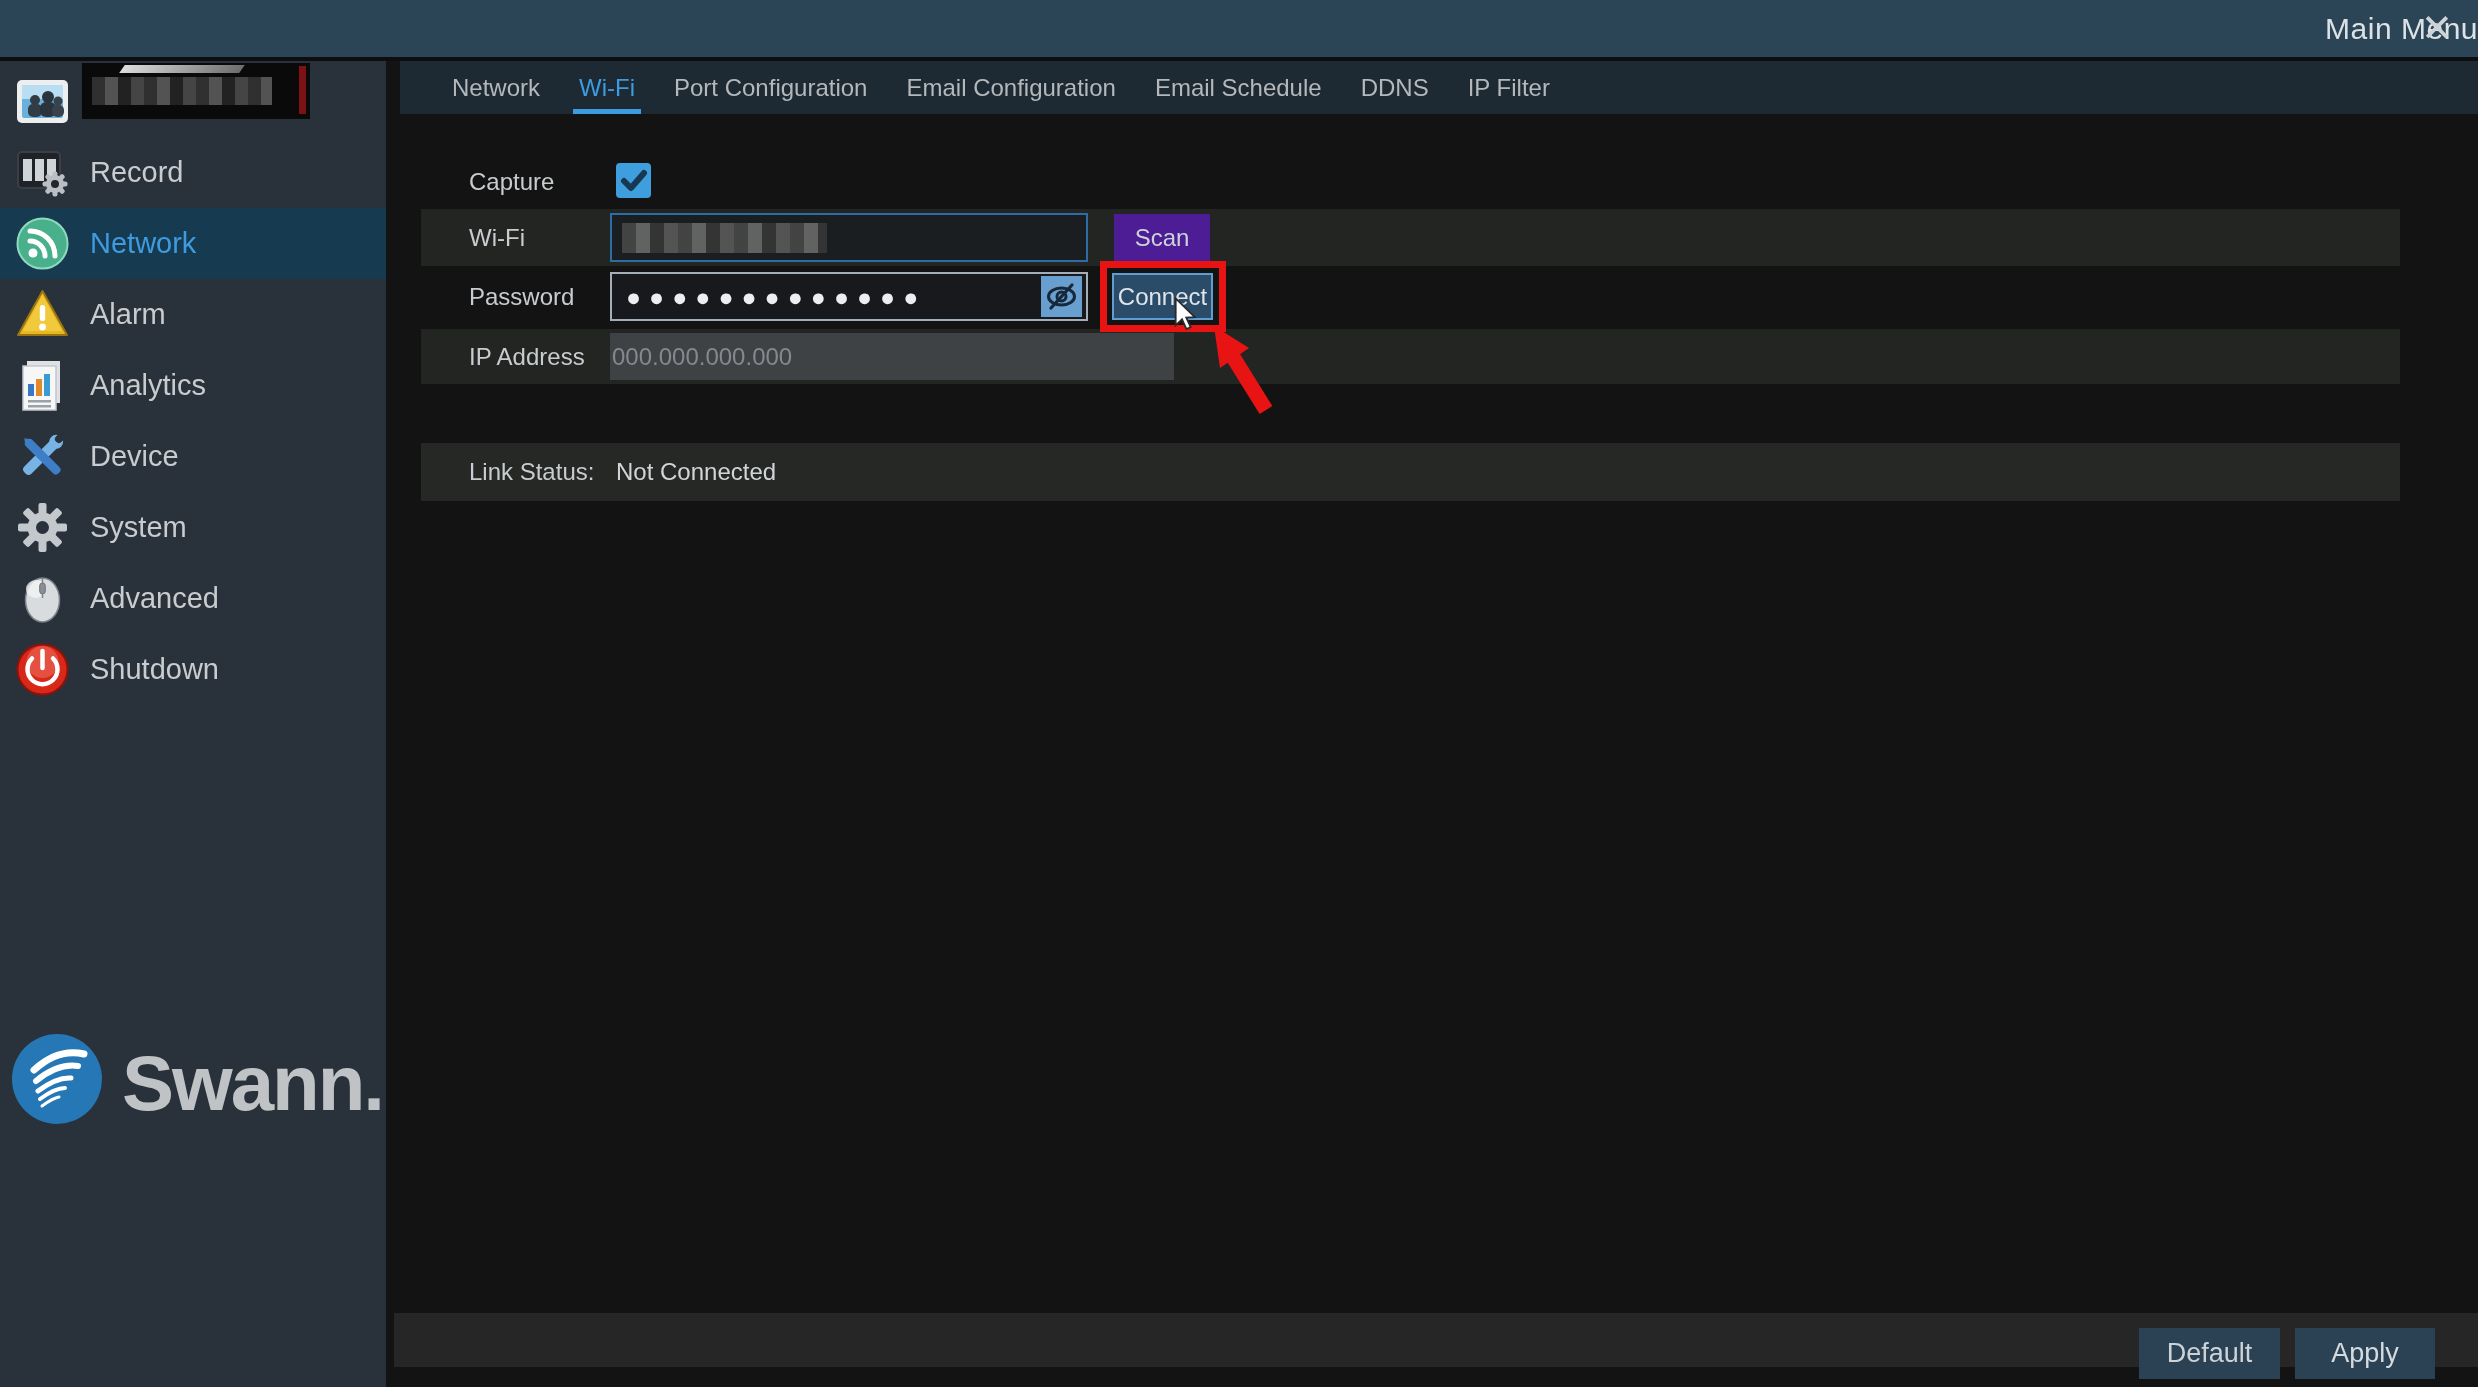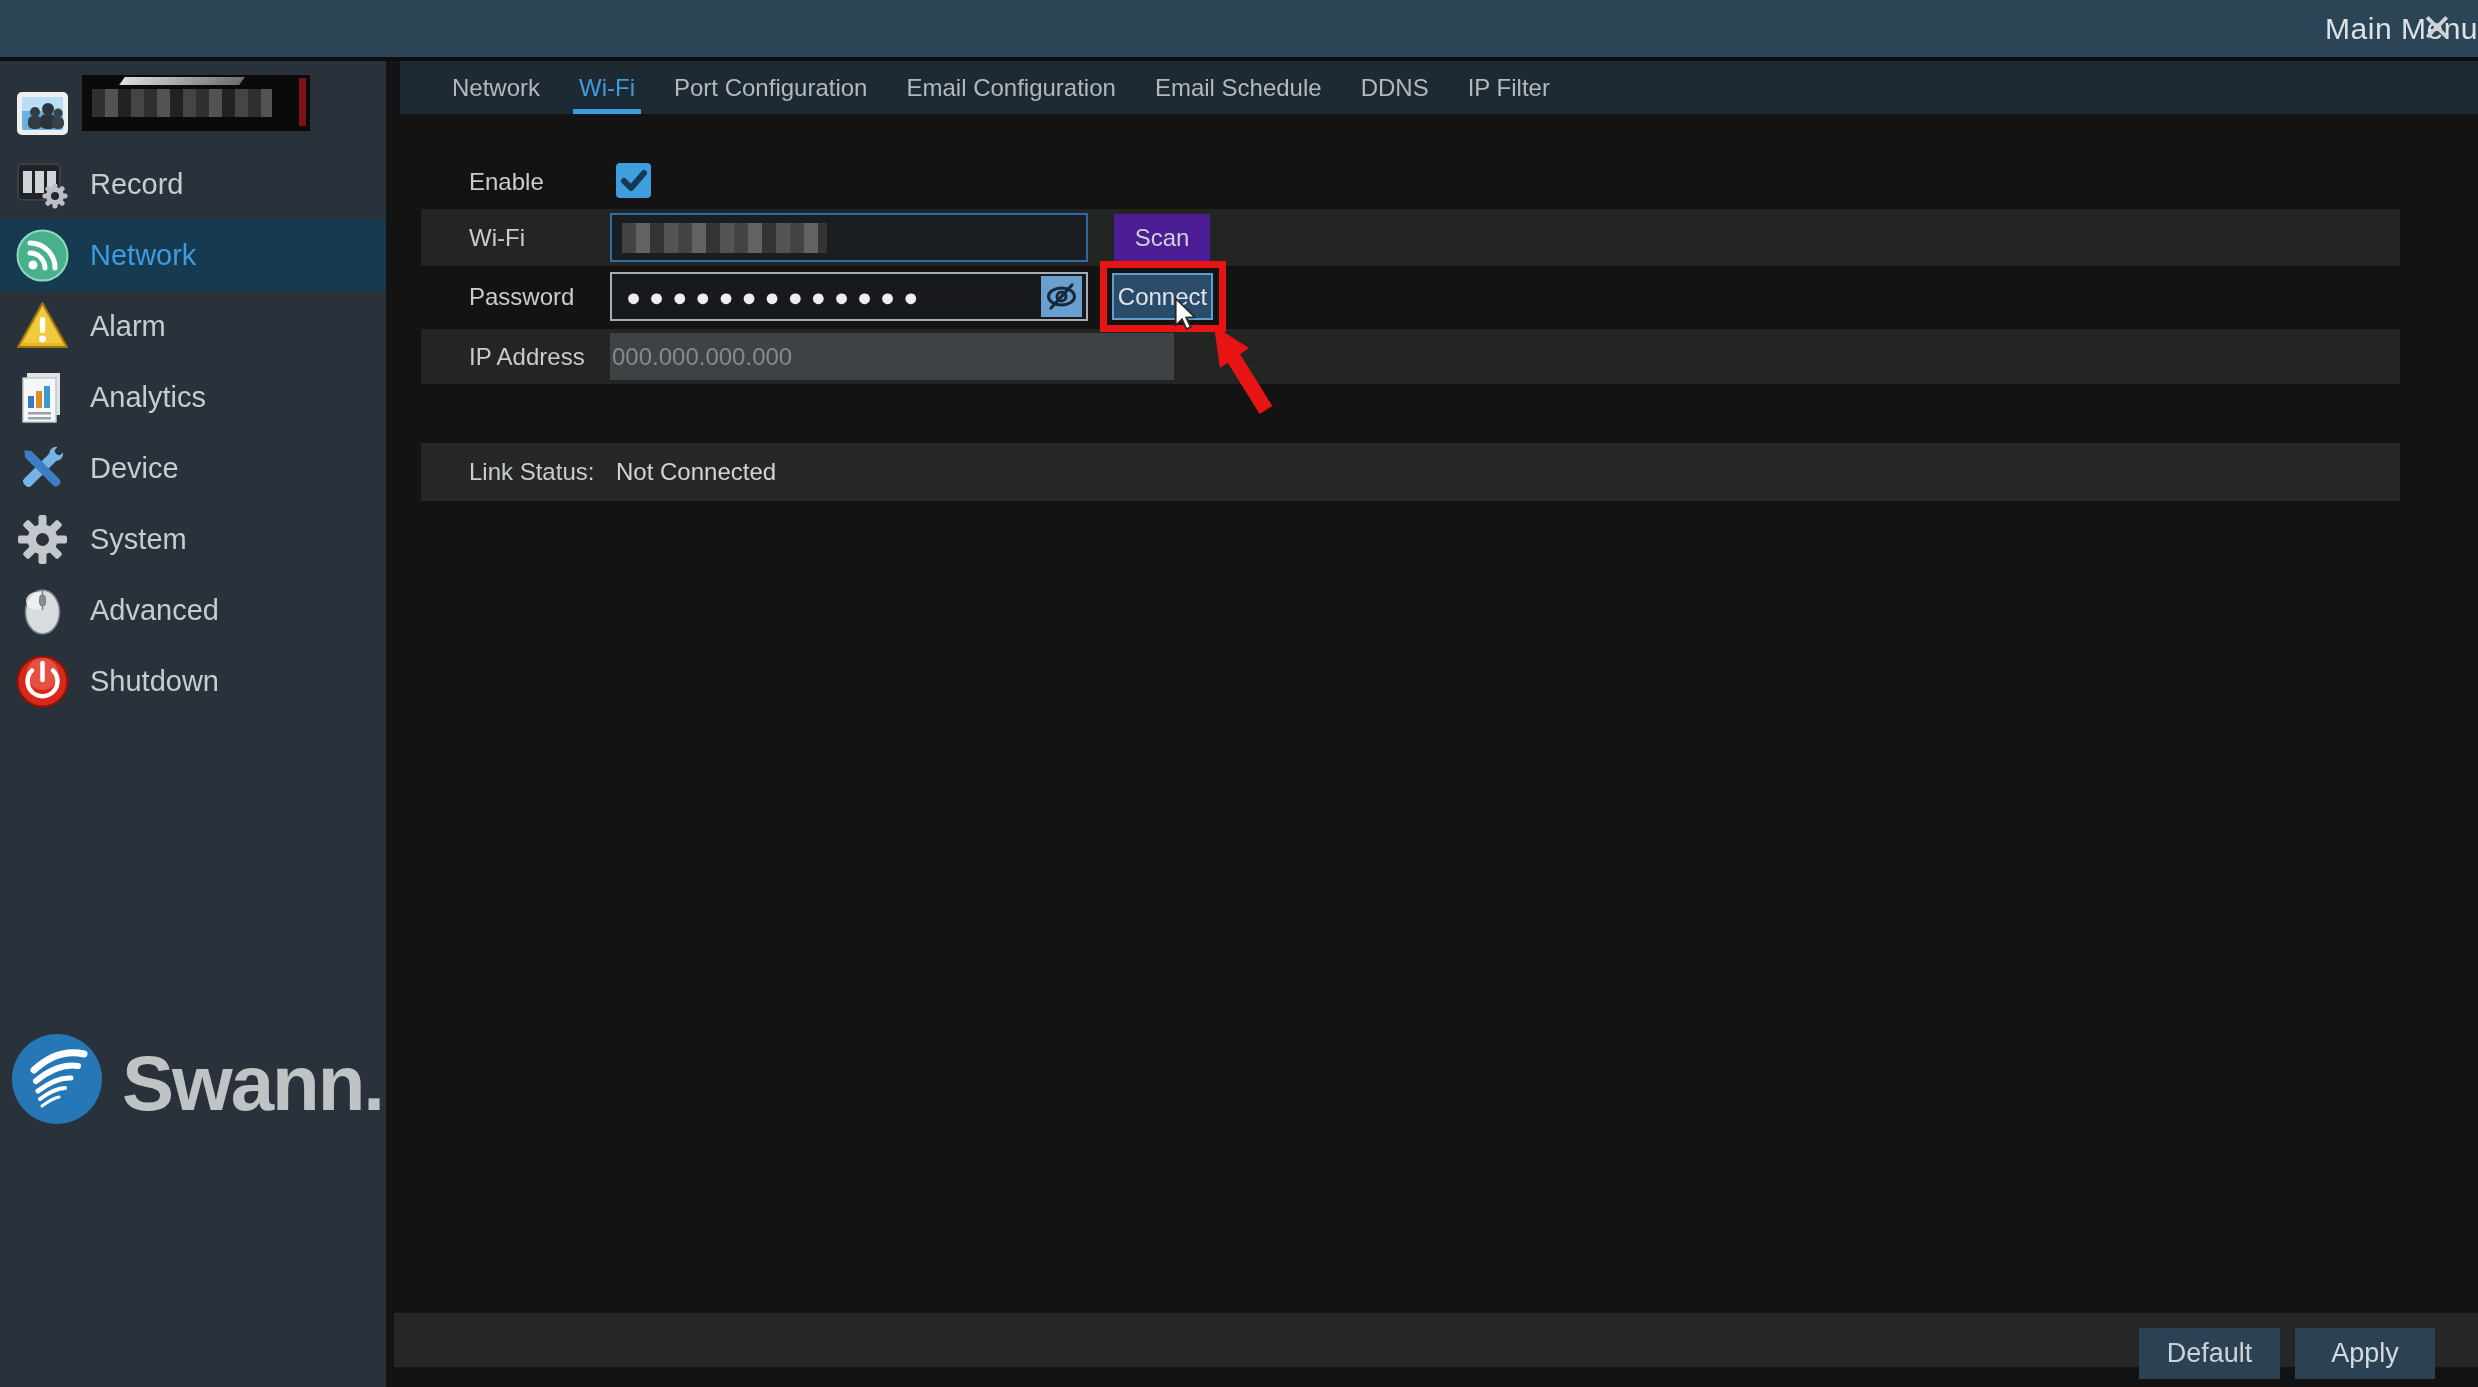--- a/index.html
+++ b/index.html
@@ -15,21 +15,21 @@
     text-align:center; font-size:38px; color:#ccd2d7; cursor:pointer; font-weight:300; }
   .top-sep { position:absolute; left:0; top:57px; width:2478px; height:4px; background:#0c0e10; }
 
   
   .sidebar { position:absolute; left:0; top:61px; width:386px; height:1326px; background:#29323b; }
   .side-item { position:relative; height:71px; display:flex; align-items:center; cursor:pointer; }
   .side-item .ico { position:absolute; left:15px; top:8px; width:55px; height:55px; }
   .side-item .lbl { position:absolute; left:90px; font-size:29px; color:#c9ccce; }
   .side-item.selected { background:#163a50; }
   .side-item.selected .lbl { color:#3e9bdf; }
-  .side-items { padding-top:17px; }
+  .side-items { padding-top:5px; }
   .redaction-box { position:absolute; left:82px; top:-3px; width:228px; height:56px; background:#0a0a0a;
     overflow:hidden; }
   .redaction-noise { position:absolute; left:10px; top:14px; width:180px; height:28px;
     background:repeating-linear-gradient(90deg,#3c3c3c 0 13px,#6b6b6b 13px 26px,#2a2a2a 26px 39px,#585858 39px 52px);
     opacity:.75; image-rendering:pixelated; }
   .redaction-glint { position:absolute; left:40px; top:2px; width:120px; height:8px;
     background:linear-gradient(100deg,#f5f5f5,#777); transform:skewX(-35deg); opacity:.9; }
   .redaction-mark { position:absolute; right:4px; top:3px; width:7px; height:48px; background:#7d1216; }
 
   .logo-wrap { position:absolute; left:10px; top:971px; width:370px; height:112px; }
@@ -281,21 +281,21 @@
     <div class="tab">
         <span>DDNS</span>
       </div>
     <div class="tab">
         <span>IP Filter</span>
       </div>
   </nav>
 
   <main>
 
-    <span class="row-label enable-label">Enable</span>
+    <span class="row-label enable-label">Capture</span>
     <span class="checkbox">
       <svg width="35" height="35" viewBox="0 0 35 35">
         <polyline points="8,18 15,25 28,10" fill="none" stroke="#173850" stroke-width="6" stroke-linecap="round" stroke-linejoin="round"></polyline>
       </svg>
     </span>
 
     <div class="stripe row-wifi">
       <span class="row-label in-row-label">Wi-Fi</span>
       <div class="field wifi-input">
         <span class="wifi-redaction"></span>

